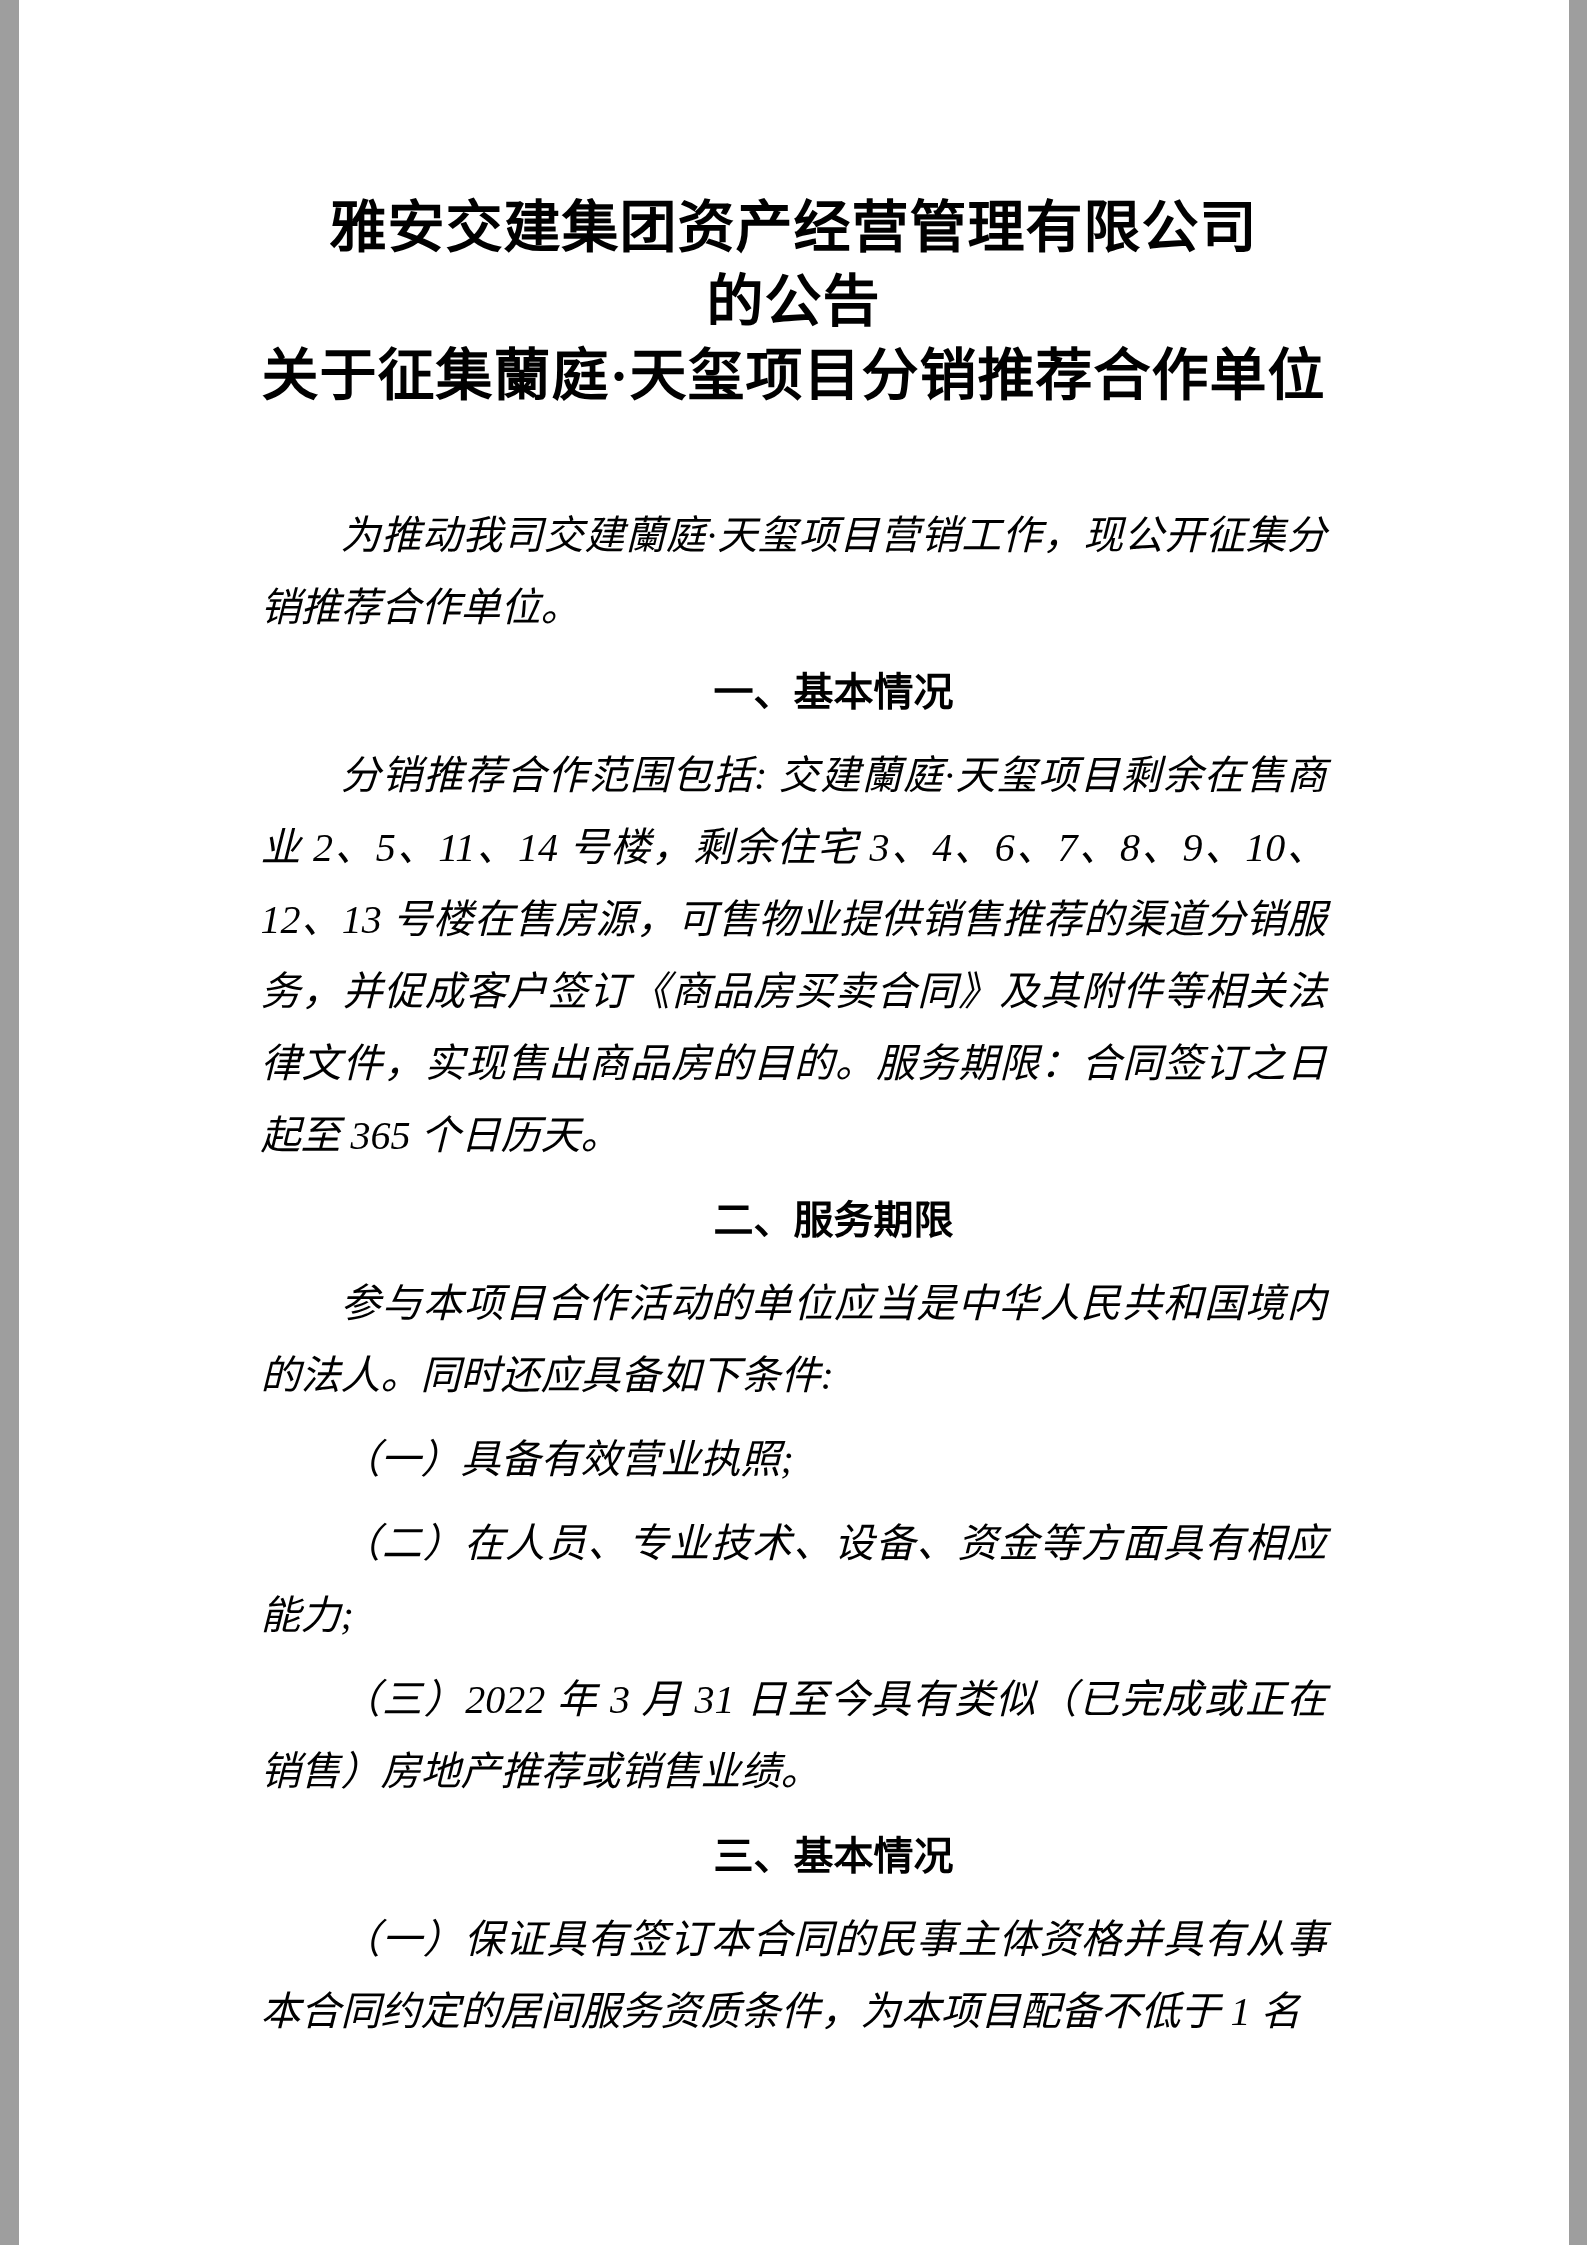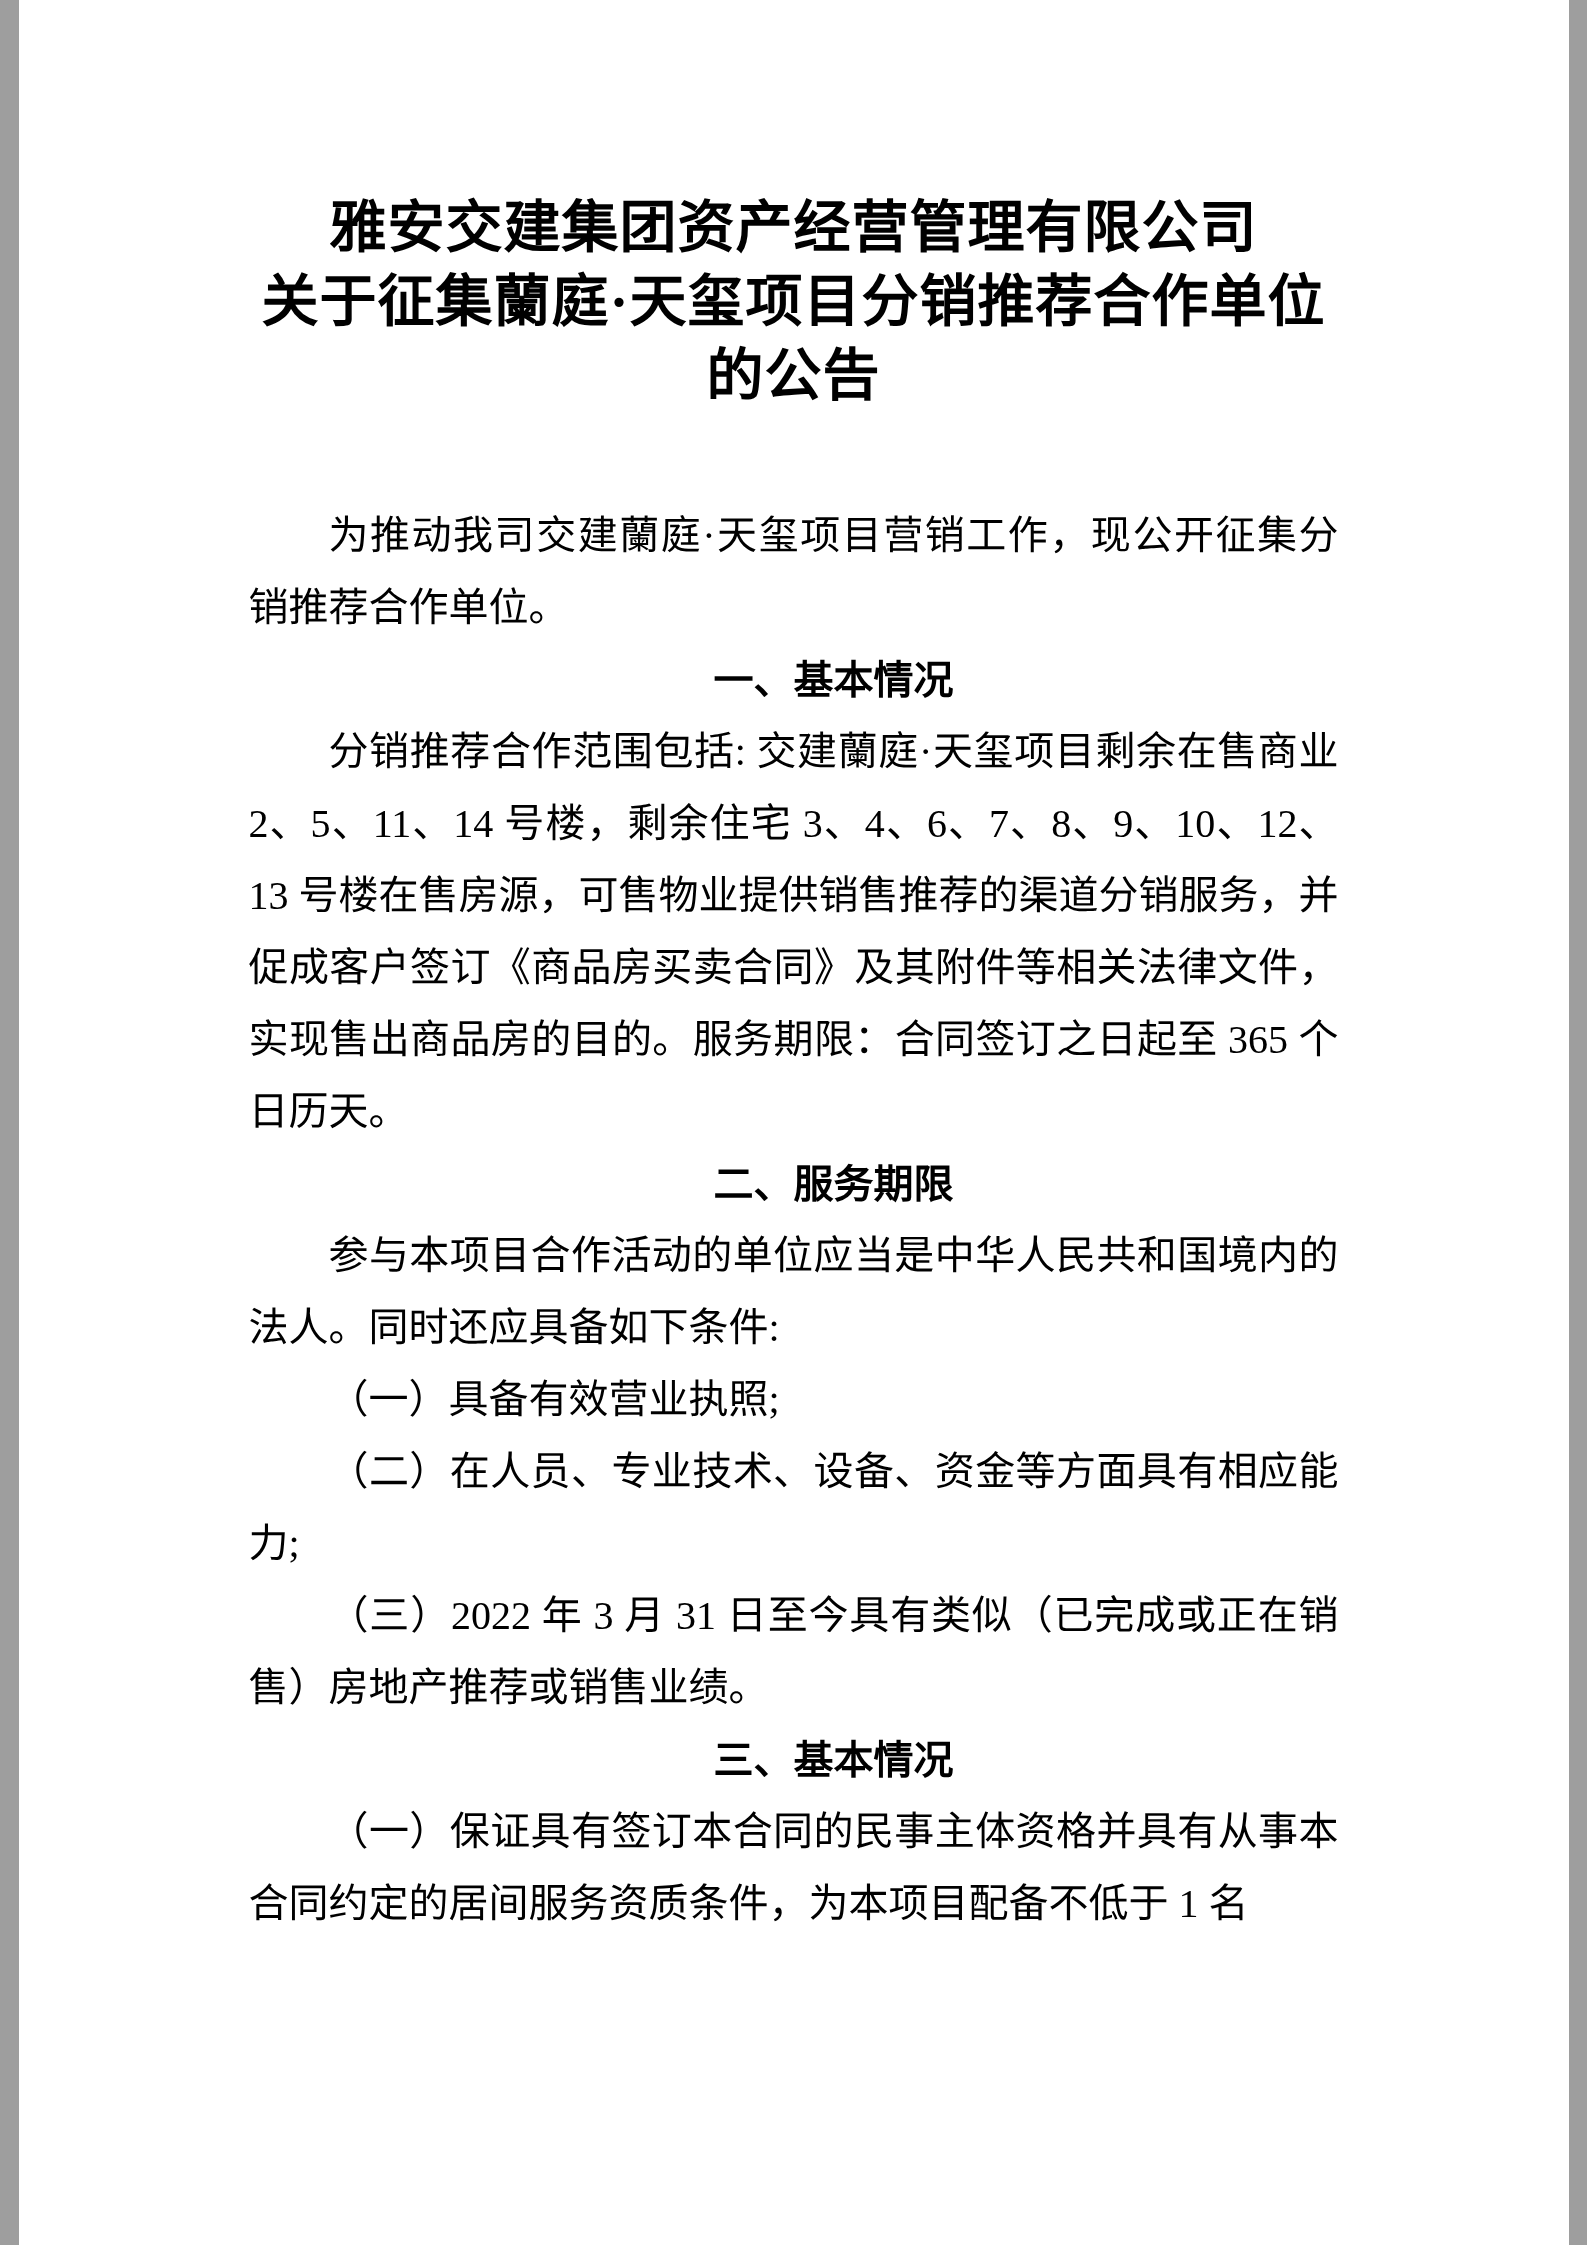--- a/index.html
+++ b/index.html
@@ -26,44 +26,45 @@
     line-height: 74px;
     letter-spacing: 1px;
     margin: 0 0 87px 0;
   }
   .doc-body {
     font-family: "Liberation Serif", "DejaVu Serif", serif;
     font-size: 40px;
     line-height: 72px;
   }
   .para {
-    margin: 0;
+    margin: 12px;
     text-indent: 80px;
     text-align: justify;
     font-weight: normal;
+    font-style: italic;
   }
   .heading {
     margin: 0;
     text-indent: 80px;
     font-family: "Liberation Sans", "DejaVu Sans", sans-serif;
     font-weight: bold;
     font-size: 40px;
     line-height: 72px;
     text-align: center;
   }
 </style>
 </head>
 <body>
 
 <div class="page">
 
   <header class="doc-title">
     <div>雅安交建集团资产经营管理有限公司</div>
+    <div>的公告</div>
     <div>关于征集蘭庭·天玺项目分销推荐合作单位</div>
-    <div>的公告</div>
   </header>
 
   <main class="doc-body">
     <p class="para">为推动我司交建蘭庭·天玺项目营销工作，现公开征集分销推荐合作单位。</p>
 
     <h2 class="heading">一、基本情况</h2>
 
     <p class="para">分销推荐合作范围包括: 交建蘭庭·天玺项目剩余在售商业 2、5、11、14 号楼，剩余住宅 3、4、6、7、8、9、10、12、13 号楼在售房源，可售物业提供销售推荐的渠道分销服务，并促成客户签订《商品房买卖合同》及其附件等相关法律文件，实现售出商品房的目的。服务期限：合同签订之日起至 365 个日历天。</p>
 
     <h2 class="heading">二、服务期限</h2>

